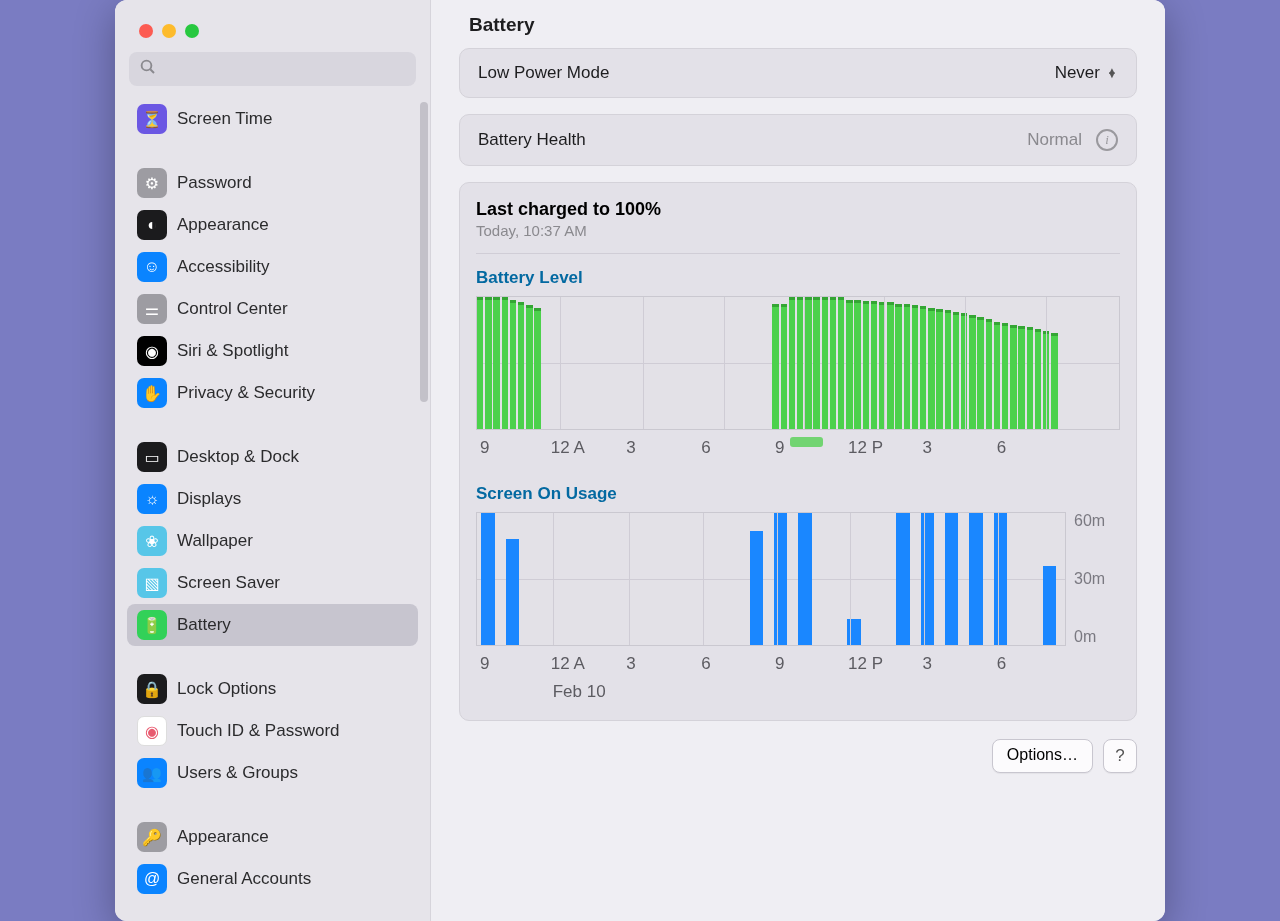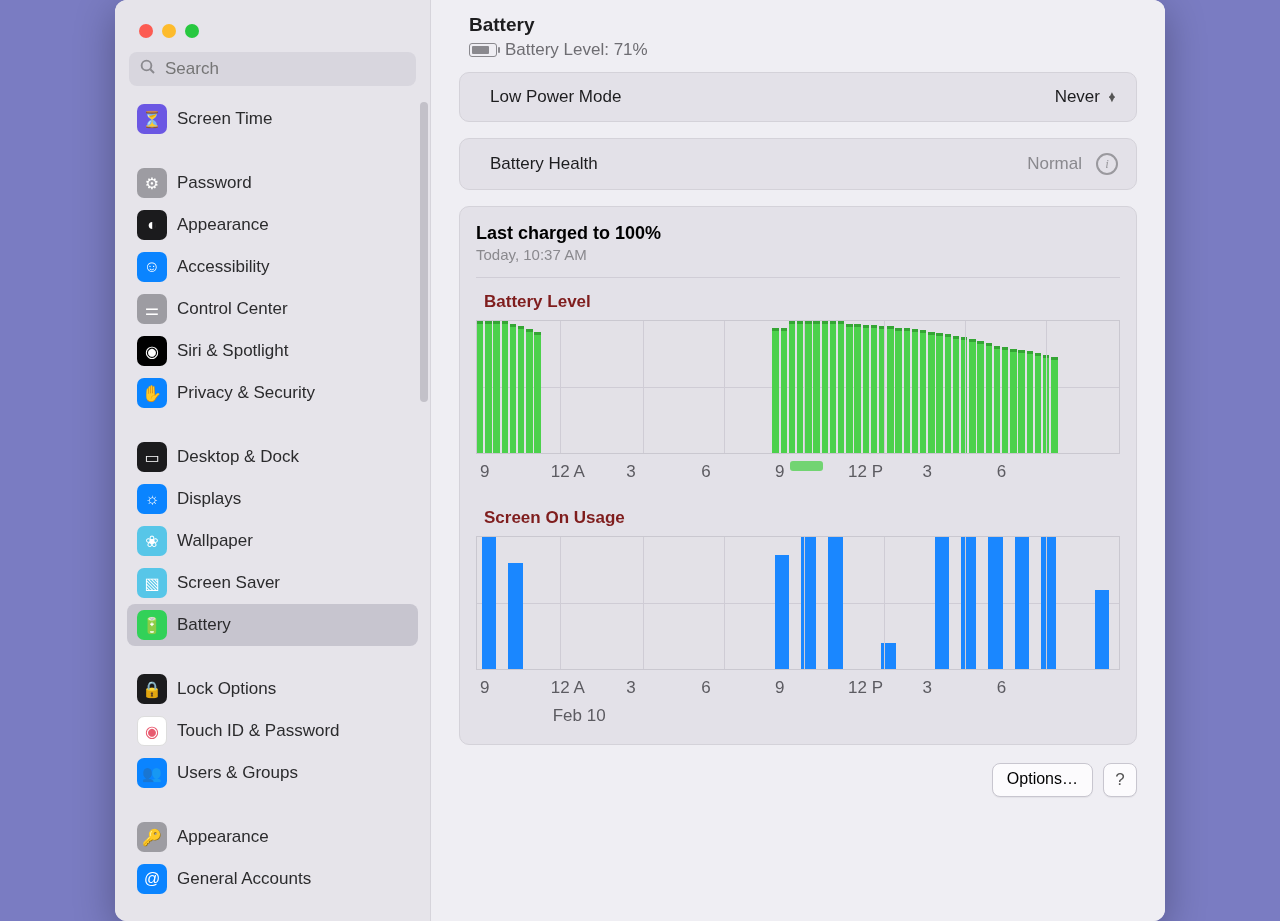--- a/index.html
+++ b/index.html
@@ -112,21 +112,20 @@
   .batt-icon::after {
     content: ""; position: absolute; right: -4px; top: 3px; width: 2px; height: 6px; background: #8a898e; border-radius: 1px;
   }
   .batt-fill { position: absolute; left: 2px; top: 2px; bottom: 2px; width: 65%; background: #8a898e; border-radius: 1px; }
 
   .panel {
     background: #e3e1e8;
     border-radius: 10px;
     border: 1px solid #d4d2d9;
     margin-bottom: 16px;
-    padding-left: 12px;
   }
   .row {
     display: flex;
     align-items: center;
     justify-content: space-between;
     padding: 14px 18px;
     font-size: 17px;
     color: #1d1d1f;
   }
   .select-pill {
@@ -169,21 +168,21 @@
   .seg-btn.active {
     background: #fff;
     box-shadow: 0 1px 2px rgba(0,0,0,0.15);
     color: #1d1d1f;
   }
   .charge-info h3 { font-size: 18px; font-weight: 600; margin-bottom: 2px; }
   .charge-info .time { color: #8a898e; font-size: 15px; }
   .divider { height: 1px; background: #d0cdd6; margin: 14px 0; }
 
   .chart-block { margin-bottom: 22px; }
-  .chart-title { font-size: 17px; font-weight: 700; margin-bottom: 8px; color: #7f1d1d; margin-left: 8px; }
+  .chart-title { font-size: 17px; font-weight: 700; margin-bottom: 8px; color: #0369a1; }
   .chart-area { display: flex; }
   .plot {
     position: relative;
     flex: 1;
     height: 134px;
     border: 1px solid #cac8d0;
     background: #e3e1e7;
   }
   .plot .grid-h {
     position: absolute; left: 0; right: 0; height: 1px; background: #cfccd5;
@@ -268,21 +267,20 @@
       <div class="dot green"></div>
     </div>
     <div class="search-wrap">
       <div class="search">
         <span>
           <svg width="18" height="18" viewBox="0 0 24 24" fill="none" stroke="#8a898e" stroke-width="2.5">
             <circle cx="10" cy="10" r="6.5"></circle>
               <line x1="20" y1="20" x2="15" y2="15"></line>
           </svg>
         </span>
-        <input placeholder="Search" style="">
       </div>
     </div>
 
     <div class="sidebar-scroll" id="sidebar-scroll">
 
       <div style="margin-top: 0px;">
           <div class="side-item">
             <div class="side-icon" style="background: rgb(107, 87, 227);">⏳</div>
             <span>Screen Time</span>
           </div>
@@ -361,26 +359,20 @@
         </div>
         <div class="scrollbar-track">
         <div class="scrollbar-thumb"></div>
       </div>
     </div>
   </div>
 
   <div class="main">
     <div class="header">
       <h1>Battery</h1>
-      <div class="sub">
-        <span class="batt-icon">
-            <span class="batt-fill"></span>
-          </span>
-        <span>Battery Level: 71%</span>
-      </div>
     </div>
 
     <div class="panel">
       <div class="row">
         <span>Low Power Mode</span>
         <div class="select-pill">
           <span>Never</span>
           <span class="updown">
             <span>▲</span>
               <span>▼</span>
@@ -551,20 +543,25 @@
             <div id="gridv2">
                 <div class="grid-v" style="left: 13%;"></div>
                 <div class="grid-v" style="left: 25.8%;"></div>
                 <div class="grid-v" style="left: 38.5%;"></div>
                 <div class="grid-v" style="left: 51%;"></div>
                 <div class="grid-v" style="left: 63.4%;"></div>
                 <div class="grid-v" style="left: 76%;"></div>
                 <div class="grid-v" style="left: 88.6%;"></div>
               </div>
           </div>
+          <div class="ylabels" id="yl2">
+              <span>60m</span>
+              <span>30m</span>
+              <span>0m</span>
+            </div>
         </div>
         <div class="xaxis" id="xaxis2" style="height:50px">
             <span class="xtick" style="left: 1%;">9</span>
             <span class="xtick" style="left: 13%;">12 A</span>
             <span class="xtick" style="left: 25.8%;">3</span>
             <span class="xtick" style="left: 38.5%;">6</span>
             <span class="xtick" style="left: 51%;">9</span>
             <span class="xtick" style="left: 63.4%;">12 P</span>
             <span class="xtick" style="left: 76%;">3</span>
             <span class="xtick" style="left: 88.6%;">6</span>

